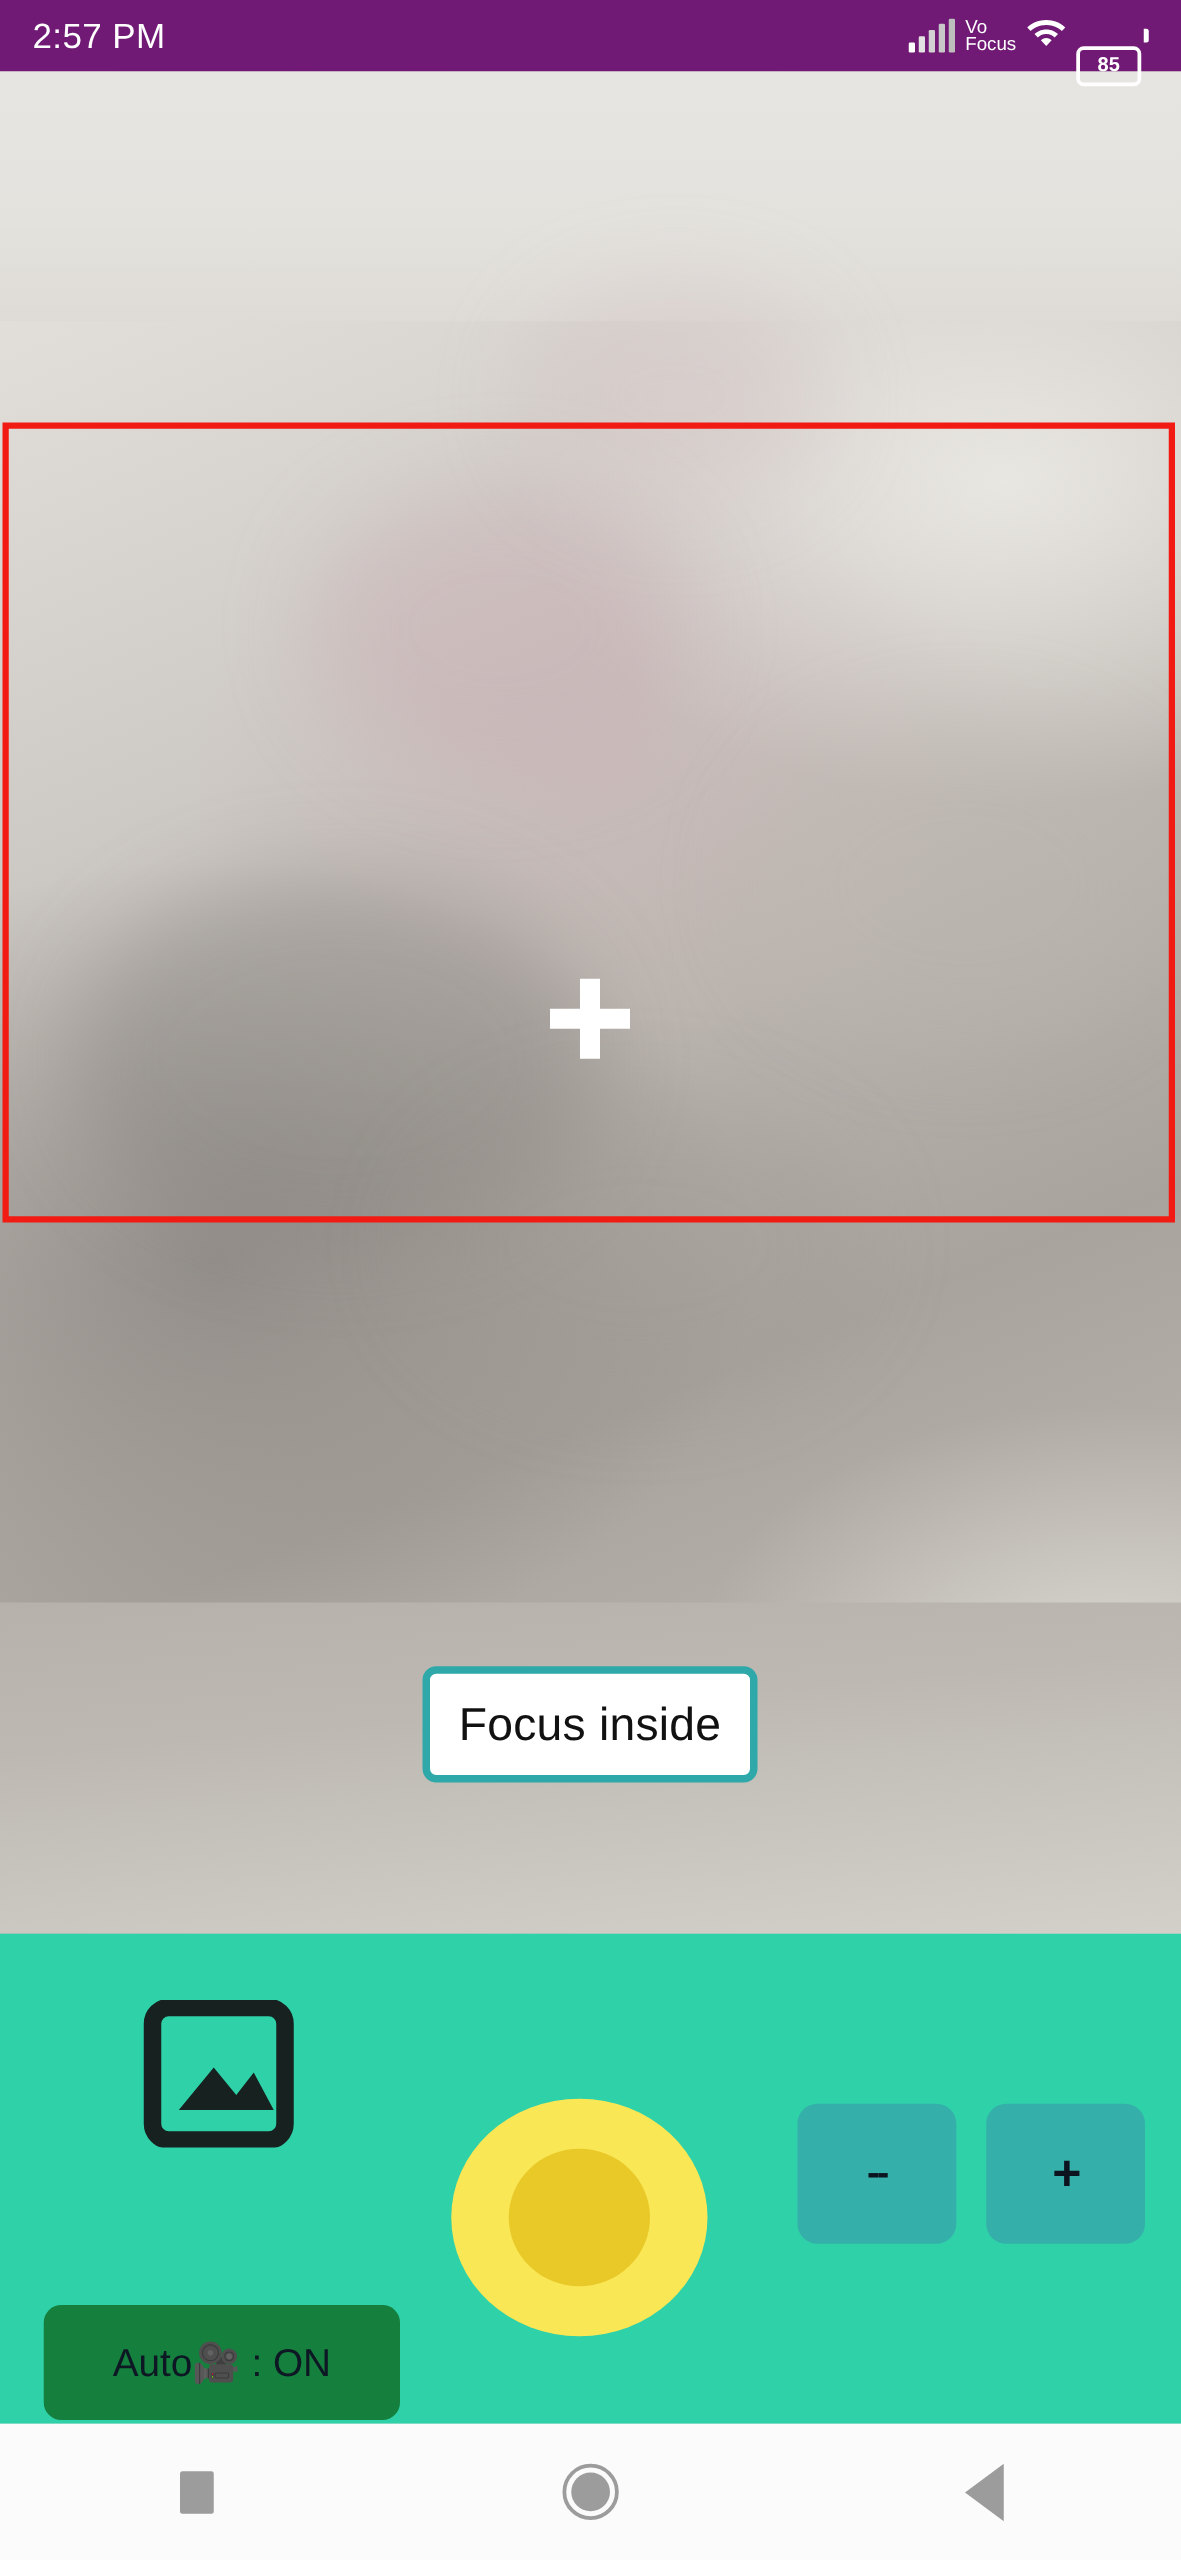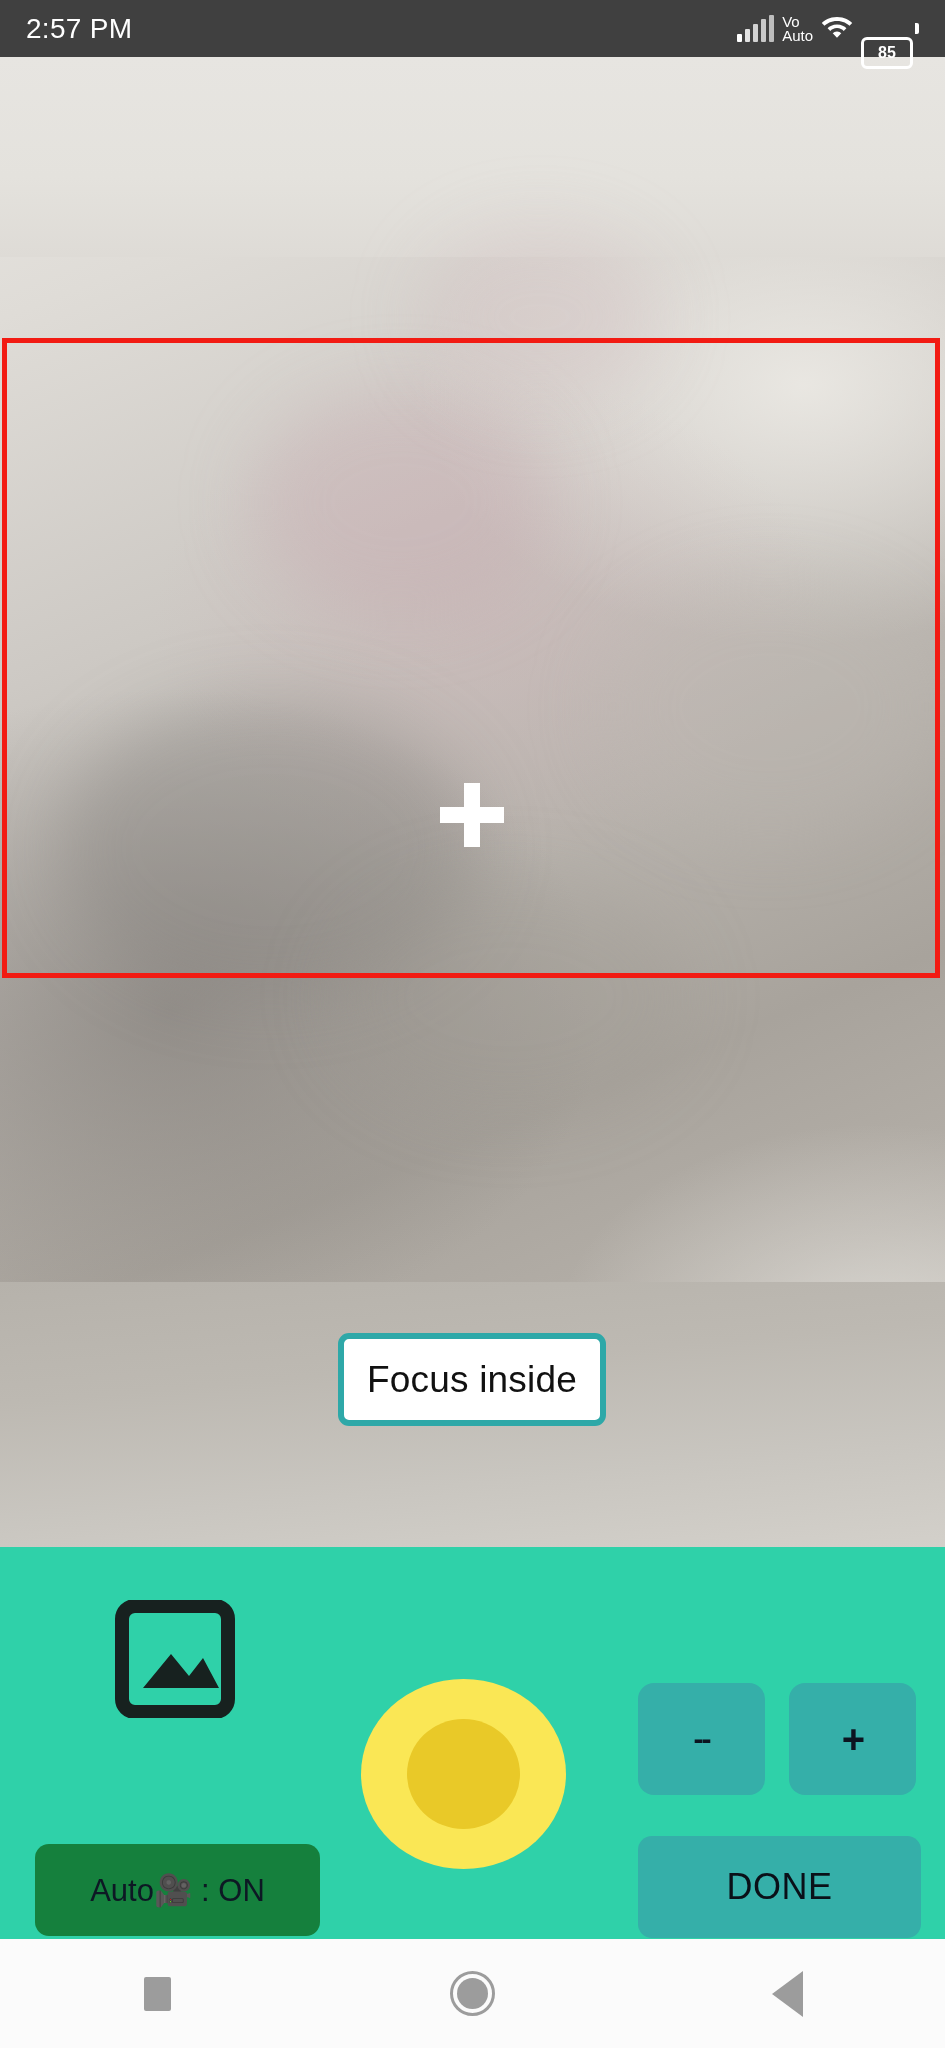--- a/index.html
+++ b/index.html
@@ -16,21 +16,21 @@
     height: 2048px;
     overflow: hidden;
     background: #cfcdc9;
   }
 
   
   #status-bar {
     position: absolute;
     left: 0; top: 0;
     width: 945px; height: 57px;
-    background: #404040;
+    background: #701a75;
     display: flex;
     align-items: center;
     justify-content: space-between;
     padding: 0 26px;
     box-sizing: border-box;
     z-index: 40;
   }
   #status-clock {
     color: #ffffff;
     font-size: 28px;
@@ -362,37 +362,34 @@
   </div>
 
   <div id="zoom-in-button" class="step-button">
     <span class="glyph">+</span>
   </div>
 
   <div id="auto-mode-button">
     <span id="auto-mode-label">Auto🎥 : ON</span>
   </div>
 
-  <div id="done-button">
-    <span id="done-label">DONE</span>
-  </div>
 
   <div id="status-bar">
     <div id="status-clock">2:57 PM</div>
     <div id="status-icons">
       <span class="sig-bars">
         <i></i>
           <i></i>
           <i></i>
           <i></i>
           <i></i>
       </span>
       <span id="volte-label">
         <span>Vo</span>
-        <span>Auto</span>
+        <span>Focus</span>
       </span>
       <span>
         <svg id="wifi-icon" viewBox="0 0 32 26" xmlns="http://www.w3.org/2000/svg">
           <path d="M16 3 C8.5 3 3.2 6.4 0.8 9.0 L3.5 11.8 C5.6 9.6 10.1 6.9 16 6.9 C21.9 6.9 26.4 9.6 28.5 11.8 L31.2 9.0 C28.8 6.4 23.5 3 16 3 Z" fill="#ffffff"></path>
           <path d="M16 10.5 C11.7 10.5 8.4 12.4 6.6 14.2 L9.3 16.9 C10.6 15.5 13.0 14.1 16 14.1 C19.0 14.1 21.4 15.5 22.7 16.9 L25.4 14.2 C23.6 12.4 20.3 10.5 16 10.5 Z" fill="#ffffff"></path>
           <path d="M16 17.4 C14.1 17.4 12.6 18.3 11.7 19.2 L16 23.8 L20.3 19.2 C19.4 18.3 17.9 17.4 16 17.4 Z" fill="#ffffff"></path>
         </svg>
       </span>
       <span id="battery-icon">
         <span class="batt-body">

